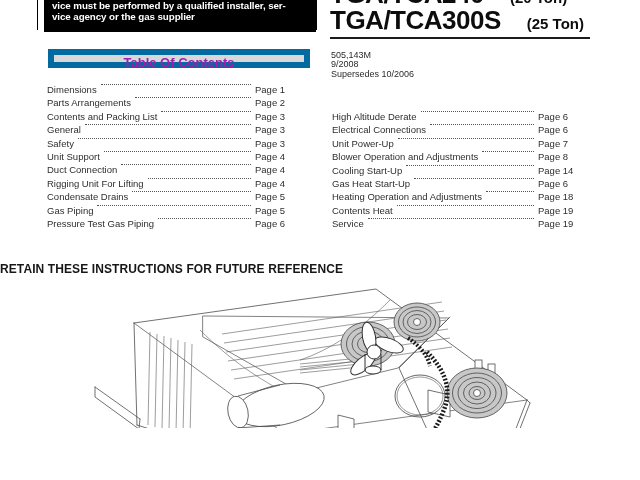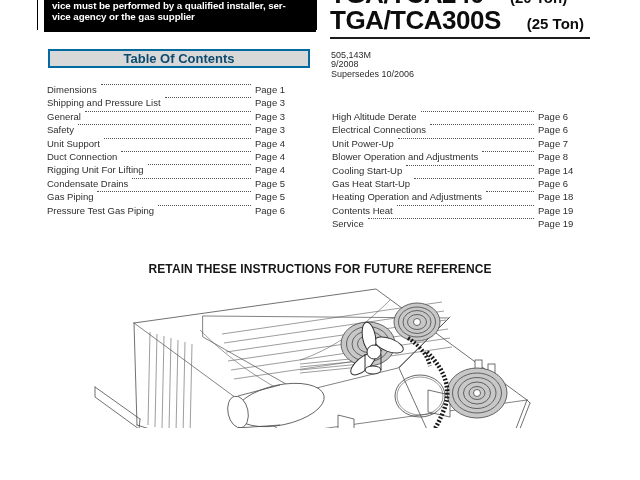--- a/index.html
+++ b/index.html
@@ -19,32 +19,32 @@
   #title-block{position:absolute;left:330px;top:0;width:262px;}
   .model-line{position:absolute;left:0;white-space:nowrap;font-weight:bold;
     font-size:26px;letter-spacing:-0.5px;color:#0d0d0d;line-height:26px;}
   .tonnage{font-size:15px;font-weight:bold;margin-left:26px;letter-spacing:0;}
   #title-rule{position:absolute;left:330px;top:37px;width:260px;height:2px;background:#1c1c1c;}
   #pub-block{position:absolute;left:331px;top:51px;font-size:9px;line-height:9.4px;color:#2b2b2b;}
   #pub-block .prod{font-weight:bold;font-size:9.5px;color:#111;margin-bottom:1px;}
   
   #toc-header{
     position:absolute;left:48px;top:49px;width:262px;height:19px;
-    border:2px solid #0369a1;box-sizing:border-box;text-align:center;
-    font-weight:bold;font-size:13px;line-height:15px;color:#0c4a6e;
+    border:6px solid #0369a1;box-sizing:border-box;text-align:center;
+    font-weight:bold;font-size:13px;line-height:15px;color:#a21caf;
   }
   .toc-col{position:absolute;font-size:9.5px;color:#2e2e2e;}
   #toc-left{left:47px;top:84px;width:248px;}
   #toc-right{left:332px;top:111px;width:246px;}
   .toc-row{display:flex;align-items:flex-start;height:13.4px;white-space:nowrap;}
   .toc-row .leader{flex:1;border-bottom:1.6px dotted #555;margin:0 4px 2.5px 4px;min-width:10px;}
   .toc-row .pg{flex:none;width:40px;text-align:left;}
   
   #retain-notice{
-    position:absolute;left:0;top:262px;width:640px;text-align:center;
+    position:absolute;left:0;top:262px;width:640px;text-align:left;
     font-weight:bold;font-size:12px;letter-spacing:0.1px;color:#171717;
   }
   
   #unit-art{position:absolute;left:0;top:0;width:640px;height:480px;}
 </style>
 </head>
 <body>
 
 <div id="page">
 
@@ -74,21 +74,26 @@
   <div id="toc-header" style="background: rgb(216, 216, 216);">
     <span>Table Of Contents</span>
   </div>
   <div id="toc-left" class="toc-col">
       <div class="toc-row">
         <span>Dimensions</span>
         <span class="leader"></span>
         <span class="pg">Page 1</span>
       </div>
       <div class="toc-row">
-        <span>Shipping and Pressure List</span>
+        <span>Parts Arrangements</span>
+        <span class="leader"></span>
+        <span class="pg">Page 2</span>
+      </div>
+      <div class="toc-row">
+        <span>Contents and Packing List</span>
         <span class="leader"></span>
         <span class="pg">Page 3</span>
       </div>
       <div class="toc-row">
         <span>General</span>
         <span class="leader"></span>
         <span class="pg">Page 3</span>
       </div>
       <div class="toc-row">
         <span>Safety</span>

